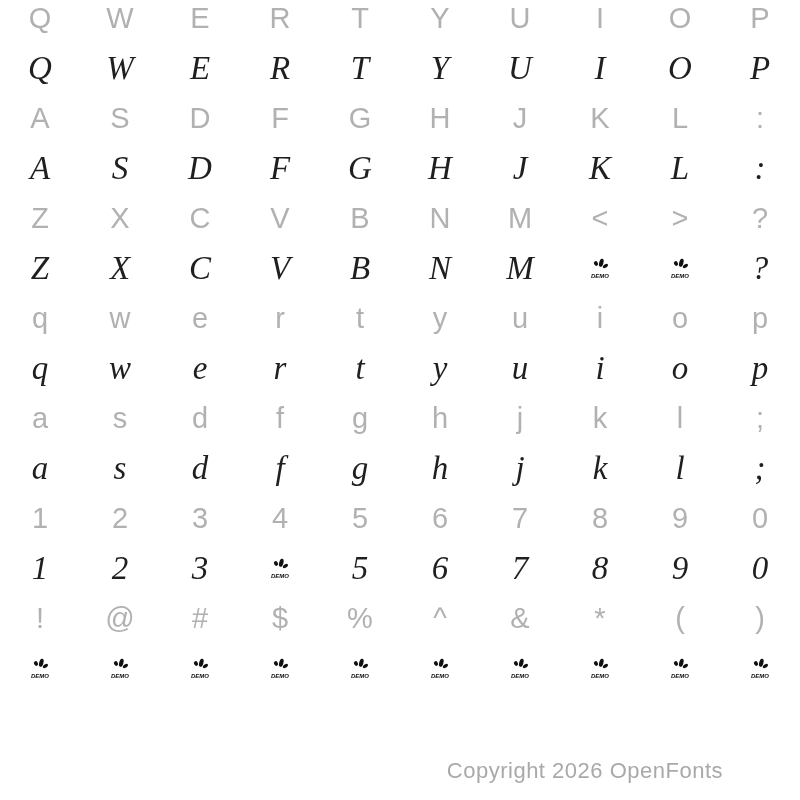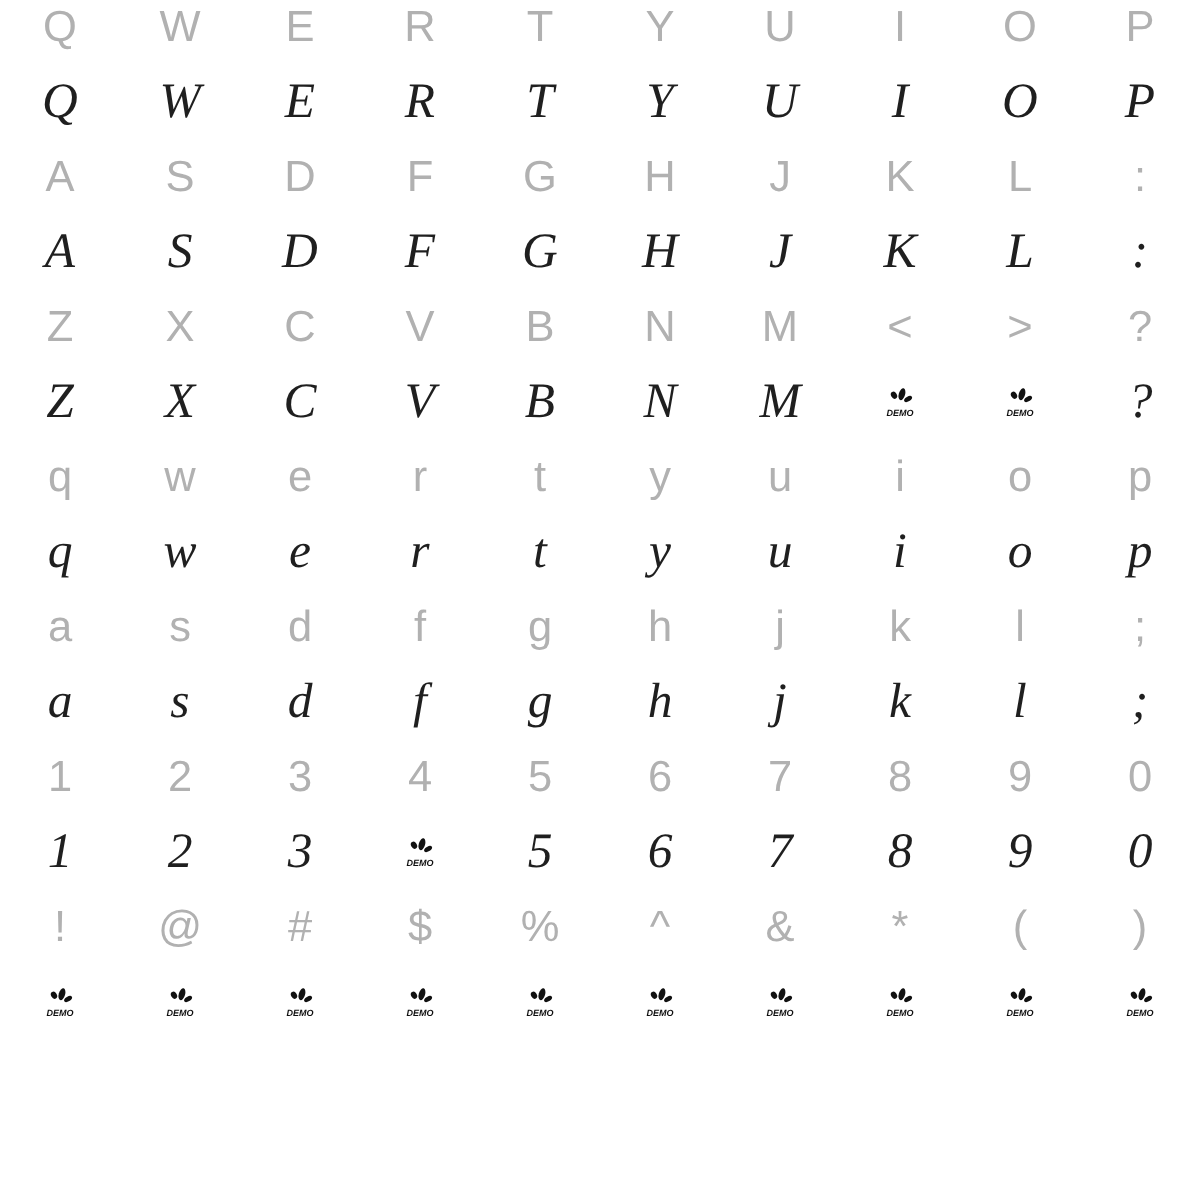--- a/index.html
+++ b/index.html
@@ -343,13 +343,14 @@
             <g fill="#111111">
               <ellipse cx="8" cy="5.5" rx="1.9" ry="2.5" transform="rotate(-32 8 5.5)"></ellipse>
               <ellipse cx="13.3" cy="4.8" rx="2.1" ry="4.1" transform="rotate(16 13.3 4.8)"></ellipse>
               <ellipse cx="17.4" cy="8" rx="1.6" ry="2.9" transform="rotate(60 17.4 8)"></ellipse>
             </g>
             <text x="12" y="19.5" font-size="6" font-weight="700" text-anchor="middle" font-family="Liberation Sans, sans-serif" fill="#111111">DEMO</text>
           </svg>
         </span>
       </div>
     </div>
+  <div class="copyright">Copyright 2026 OpenFonts</div>
 </div>
 
 </body></html>

